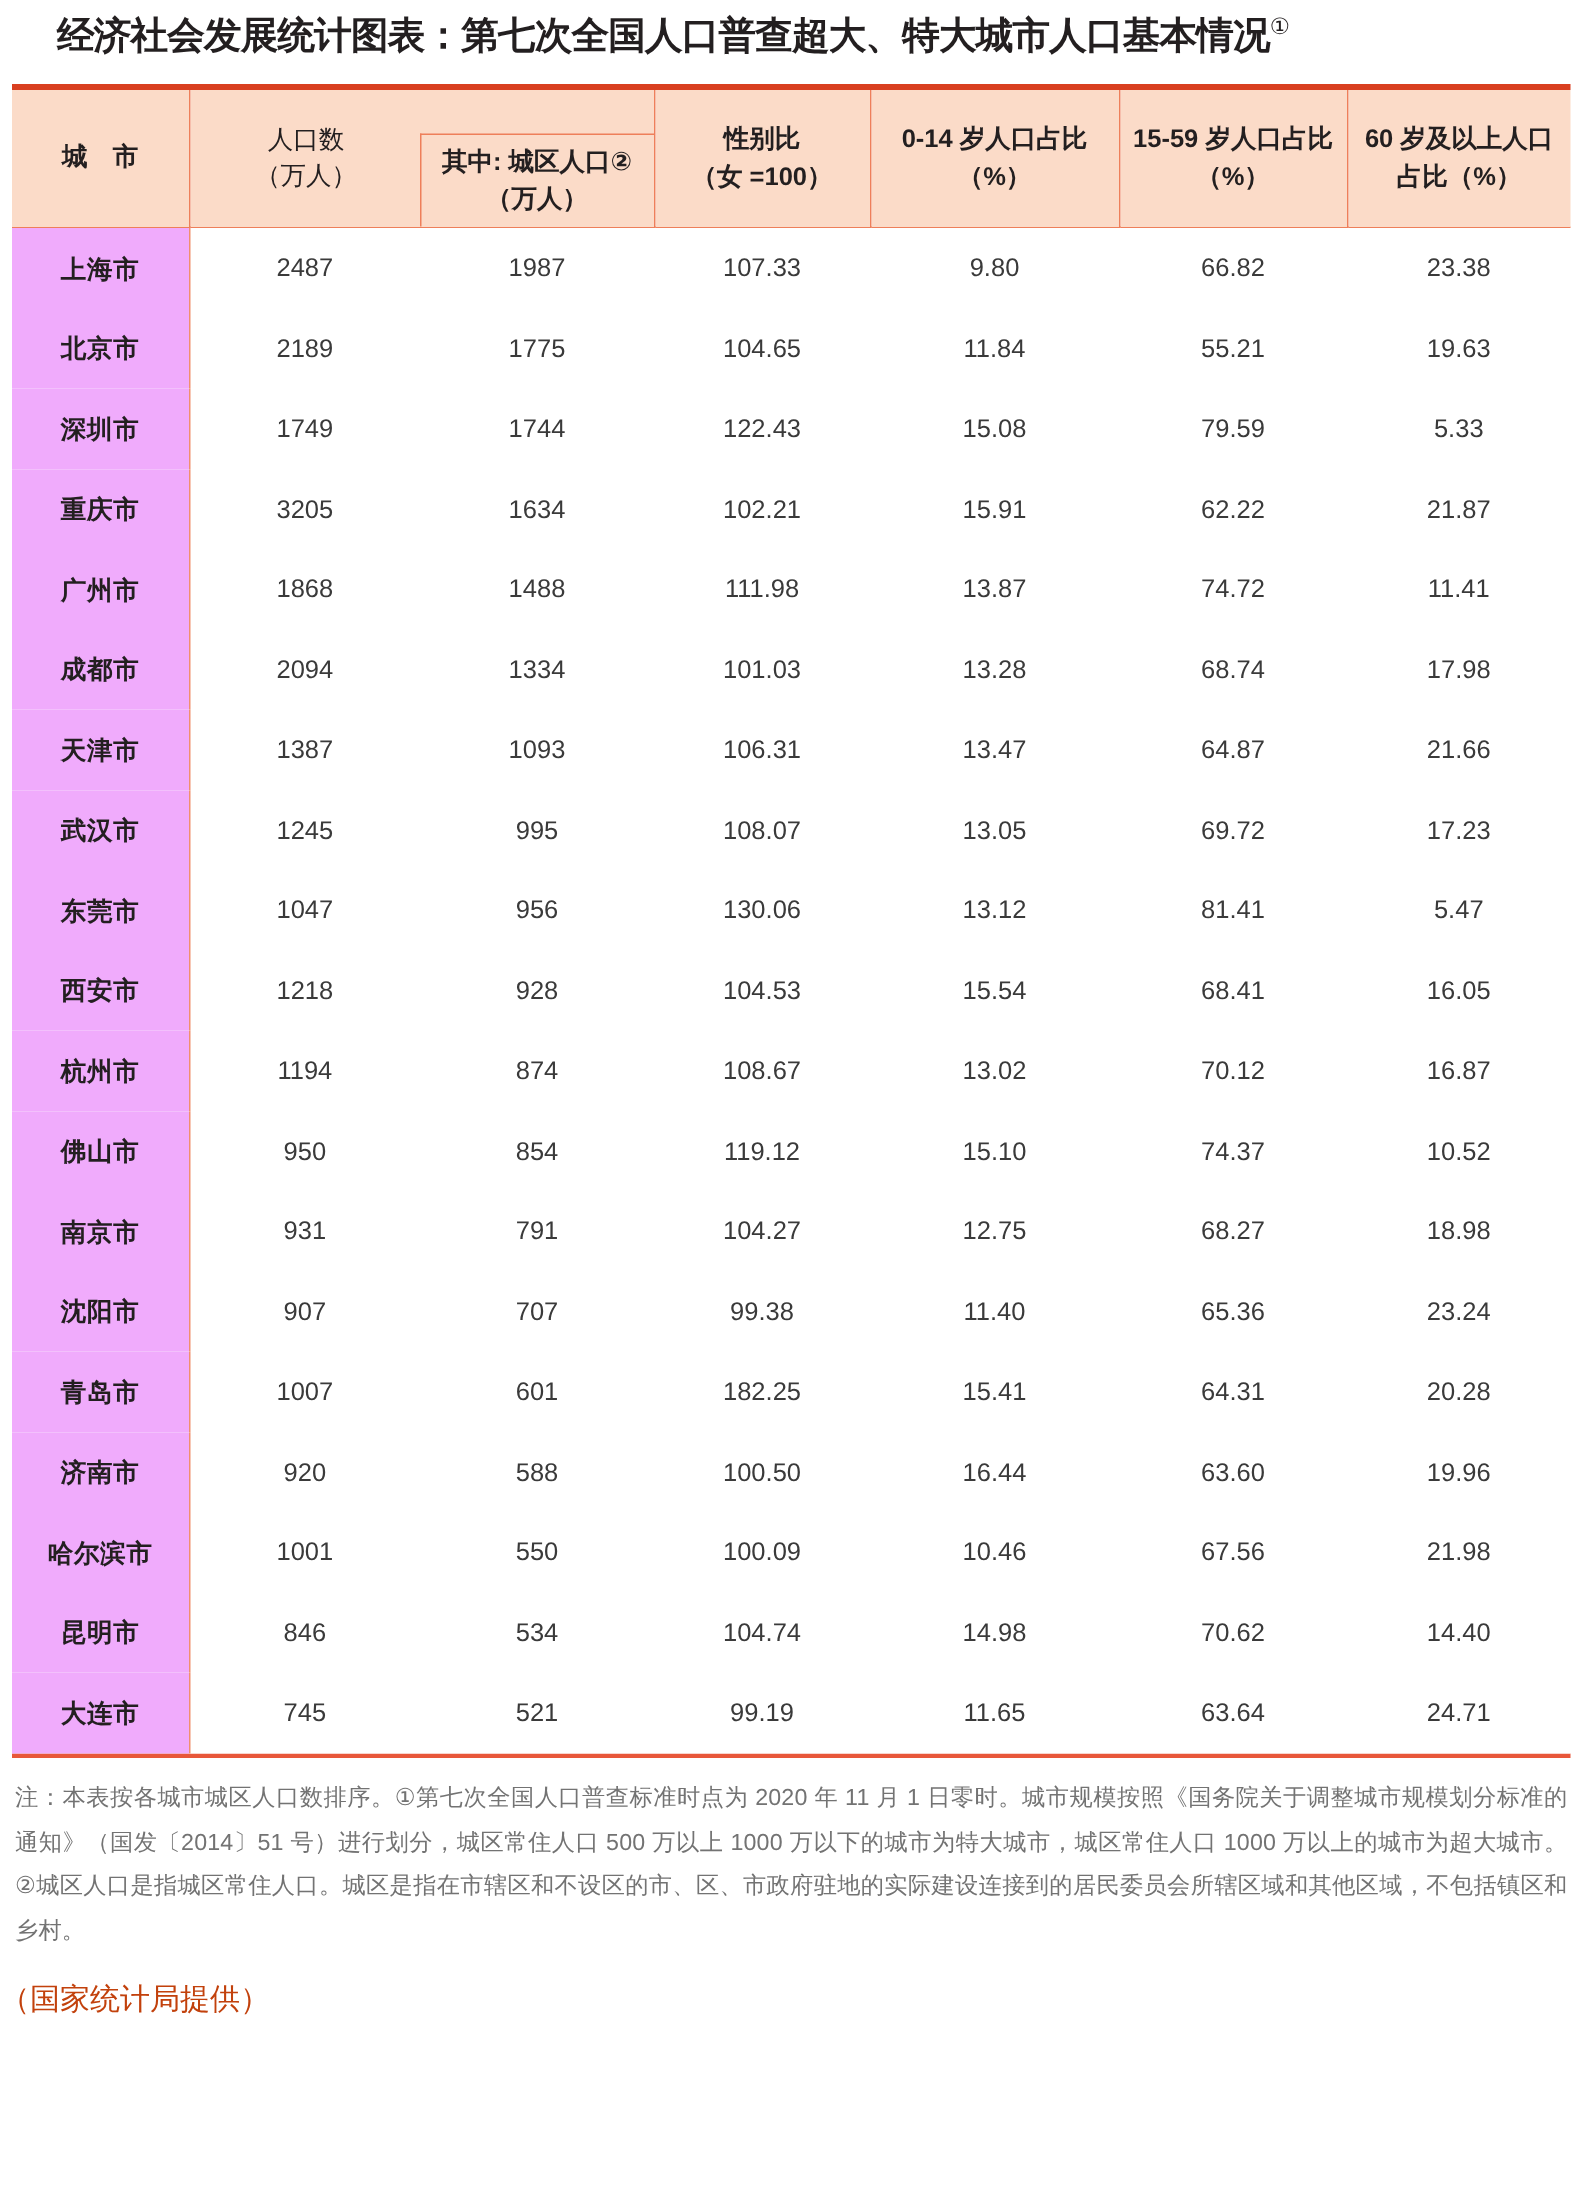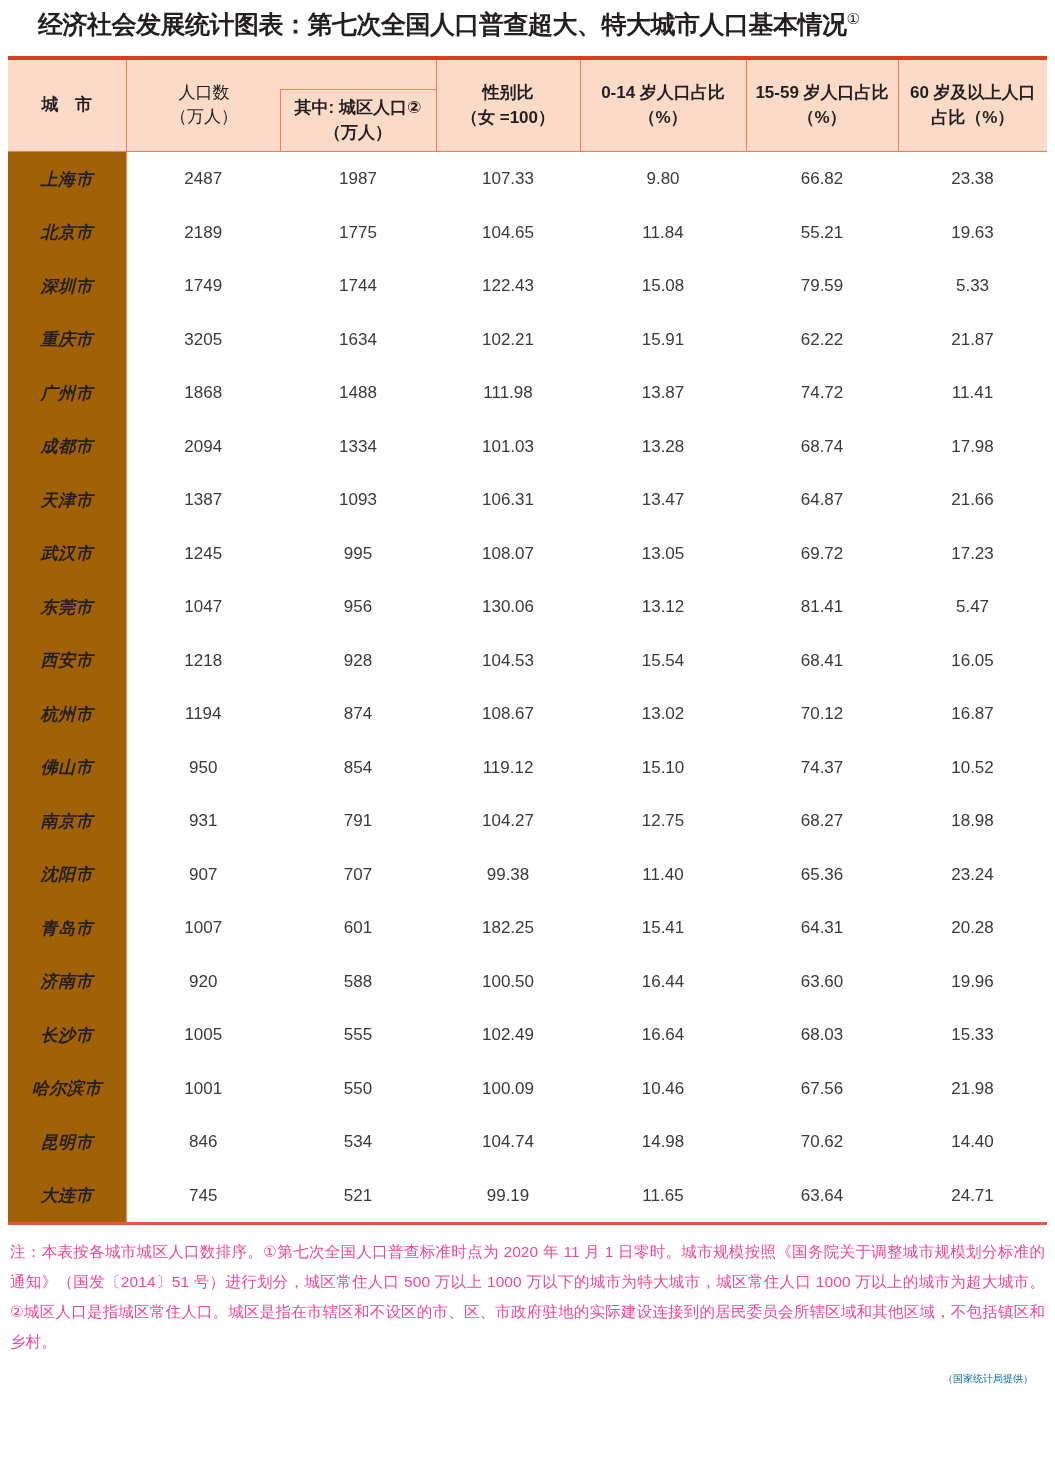--- a/index.html
+++ b/index.html
@@ -121,42 +121,41 @@
   tbody td {
     height: 53.5px;
     font-size: 17px;
     text-align: center;
     vertical-align: middle;
     color: #3a3a3a;
     background: #ffffff;
     padding: 0;
   }
   tbody td.city {
-    background: #a16207;
+    background: #f0abfc;
     font-weight: bold;
     color: #231f20;
     border-right: 1px solid #f0906d;
     letter-spacing: 0.5px;
-    font-style: italic;
   }
 
   
   .notes {
     margin: 12px 10px 0 10px;
     font-size: 15.5px;
     line-height: 1.92;
-    color: #ec4899;
+    color: #737373;
     text-align: justify;
     letter-spacing: 0.1px;
   }
   .credit {
     margin: 16px 22px 0 0;
-    text-align: right;
-    font-size: 10px;
-    color: #0369a1;
+    text-align: left;
+    font-size: 20px;
+    color: #c2410c;
   }
 </style>
 </head>
 <body>
 
 <div class="title"><span>经济社会发展统计图表：第七次全国人口普查超大、特大城市人口基本情况</span><span class="sup">①</span></div>
 
 <div class="table-wrap">
   <table class="stat">
     <colgroup>
@@ -340,29 +339,20 @@
         <tr>
           <td class="city">济南市</td>
           <td>920</td>
           <td>588</td>
           <td>100.50</td>
           <td>16.44</td>
           <td>63.60</td>
           <td>19.96</td>
         </tr>
         <tr>
-          <td class="city">长沙市</td>
-          <td>1005</td>
-          <td>555</td>
-          <td>102.49</td>
-          <td>16.64</td>
-          <td>68.03</td>
-          <td>15.33</td>
-        </tr>
-        <tr>
           <td class="city">哈尔滨市</td>
           <td>1001</td>
           <td>550</td>
           <td>100.09</td>
           <td>10.46</td>
           <td>67.56</td>
           <td>21.98</td>
         </tr>
         <tr>
           <td class="city">昆明市</td>

